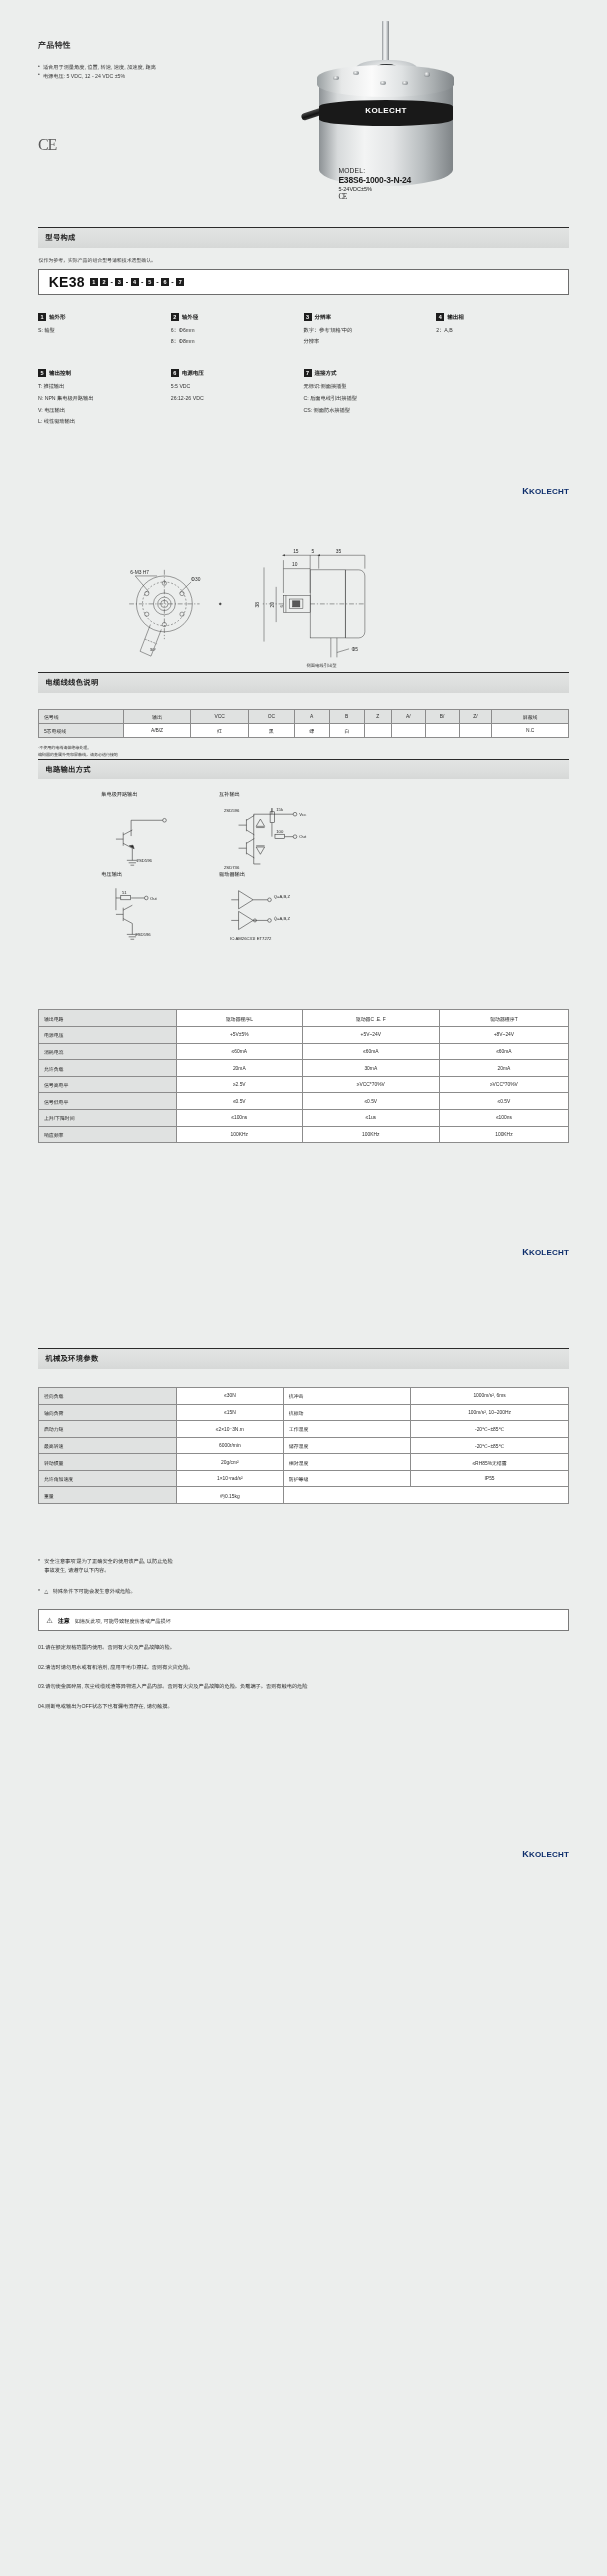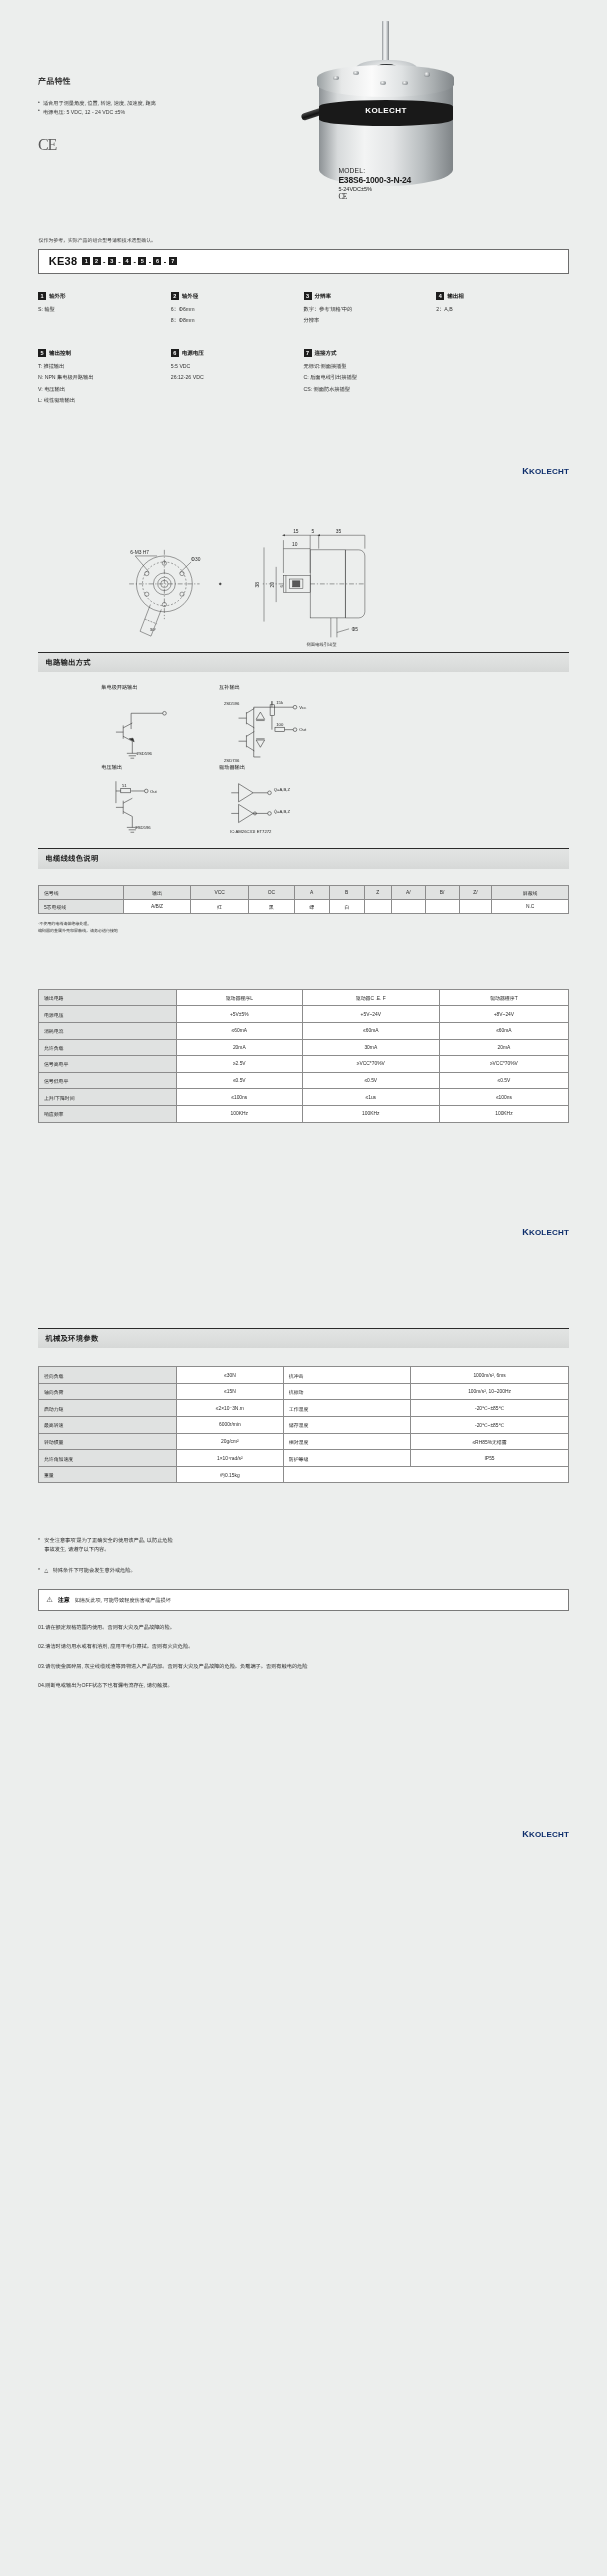--- a/index.html
+++ b/index.html
@@ -18,21 +18,21 @@
   .title-block { position:relative; padding-left:8.5px; }
   .title-block:before {
     content:""; position:absolute; left:0; top:1.2px; width:2.4px; height:35px;
     background:#d6003c;
   }
   .series-line { font-size:8px; color:#6a6a6a; letter-spacing:0.3px; line-height:12px; }
   .product-title { font-size:11.5px; font-weight:bold; color:#3a3a3a; line-height:17px; margin-top:1.2px; }
 
   
   .feature-zone { position:relative; height:188px; margin-top:39px; }
-  .features { position:absolute; left:38px; top:0; width:255px;margin-top:36px; }
+  .features { position:absolute; left:38px; top:0; width:255px; }
   .features h3 { font-size:8px; font-weight:bold; color:#3a3a3a; margin:0 0 13.4px 0; letter-spacing:0.2px;}
   .features ul { margin:0; padding:0; list-style:none; }
   .features li { font-size:5.2px; color:#3c3c3c; line-height:8.5px; position:relative; padding-left:4.9px; }
   .features li:before { content:"\2022"; position:absolute; left:0; top:-0.6px; font-size:4.9px; }
 
   .ce-mark { position:absolute; left:38px; top:97px; font-size:16px; color:#5a5a5a; font-family:"Liberation Serif",serif; letter-spacing:-1.2px;}
 
   
   .photo-wrap { position:absolute; left:284px; top:-18px; width:200px; height:200px; }
   .enc-shaft {
@@ -93,21 +93,21 @@
     height:20.7px; line-height:20.7px; padding-left:7.3px;
     font-size:7.3px; font-weight:bold; color:#1e1e1e; letter-spacing:0.3px;
   }
 
   
   .note-line { font-size:4.9px; color:#444; margin:8.5px 0 6px 0.6px; }
   .model-box {
     border:0.6px solid #6d6d6d; background:#fff; height:25.5px;
     display:flex; align-items:center; padding-left:9.7px; gap:2.4px;
   }
-  .model-prefix { font-size:11px; font-weight:bold; letter-spacing:0.3px; color:#111; margin-right:2.4px;}
+  .model-prefix { font-size:14px; font-weight:bold; letter-spacing:0.3px; color:#111; margin-right:2.4px;}
   .numbox {
     display:inline-block; background:#1d1d1d; color:#fff; width:8px; height:8px;
     line-height:8px; text-align:center; font-size:5.5px; font-weight:bold;
   }
   .dash { font-size:7.3px; font-weight:bold; color:#111; }
 
   .model-grid { display:flex; margin-top:18px; }
   .model-col { width:25%; padding-right:8.5px; }
   .model-col h4 { margin:0 0 4.9px 0; font-size:5.5px; font-weight:bold; color:#1c1c1c; display:flex; align-items:center; gap:3px;}
   .model-col p { margin:0 0 3.6px 0; font-size:5.2px; color:#333; line-height:8px; }
@@ -203,20 +203,21 @@
       <div class="enc-label">
         <div class="l1">MODEL:</div>
         <div class="l2">E38S6-1000-3-N-24</div>
         <div class="l3">5-24VDC±5%</div>
         <div class="l4">CE</div>
       </div>
     </div>
   </div>
 
   <div class="section">
+    <div class="sec-head">型号构成</div>
     <div class="note-line">仅作为参考，实际产品的组合型号请和技术选型确认。</div>
 
     <div class="model-box">
       <span class="model-prefix">KE38</span>
       <span class="numbox">1</span>
       <span class="numbox">2</span>
       <span class="dash">-</span>
       <span class="numbox">3</span>
       <span class="dash">-</span>
       <span class="numbox">4</span>
@@ -368,20 +369,60 @@
           <text x="450" y="34">5</text>
           <text x="490" y="34">35</text>
           <text x="418" y="56">10</text>
           <text x="364" y="124" transform="rotate(-90 364 124)">38</text>
           <text x="388" y="124" transform="rotate(-90 388 124)">20</text>
           <text x="404" y="124" transform="rotate(-90 404 124)" font-size="7">6</text>
           <text x="516" y="196">Φ5</text>
         </g>
       </svg>
       <div class="dim-caption" style="margin-top:-3.6px; padding-left:36px;">侧面电线引出型</div>
+    </div>
+  </div>
+
+  <div class="section">
+    <div class="sec-head">电缆线线色说明</div>
+
+    <table class="tbl-wire">
+      <tbody>
+          <tr>
+        <td class="rowlab">信号线</td>
+        <td class="hdr" style="width:67px">输出</td>
+        <td class="hdr">VCC</td>
+        <td class="hdr">OC</td>
+        <td class="hdr">A</td>
+        <td class="hdr">B</td>
+        <td class="hdr">Z</td>
+        <td class="hdr">A/</td>
+        <td class="hdr">B/</td>
+        <td class="hdr">Z/</td>
+        <td class="hdr">屏蔽线</td>
+      </tr>
+      <tr>
+        <td class="rowlab">5芯电缆线</td>
+        <td>A/B/Z</td>
+        <td>红</td>
+        <td>黑</td>
+        <td>绿</td>
+        <td>白</td>
+        <td></td>
+        <td></td>
+        <td></td>
+        <td></td>
+        <td>N.C</td>
+      </tr>
+    </tbody>
+      </table>
+
+    <div class="wire-notes">
+      <div>·不使用的电线请做绝缘处理。</div>
+      <div>编码器的金属外壳和屏蔽线，请务必进行接地</div>
     </div>
   </div>
 
   <div class="section">
     <div class="sec-head">电路输出方式</div>
 
     <div class="circ-area">
       <svg width="531" height="173" viewBox="0 0 874 285">
         <g fill="#1f1f1f" font-size="8.5">
           <text x="104" y="28">集电极开路输出</text>
@@ -464,60 +505,20 @@
           <text x="138" y="189">51</text>
           <text x="184" y="199">Out</text>
           <text x="388" y="196">Q=A,B,Z</text>
           <text x="388" y="232">Q̄=Ā,B̄,Z̄</text>
           <text x="316" y="266">IC:AM26C31I ET7272</text>
         </g>
       </svg>
     </div>
   </div>
 
-  <div class="section">
-    <div class="sec-head">电缆线线色说明</div>
-
-    <table class="tbl-wire">
-      <tbody>
-          <tr>
-        <td class="rowlab">信号线</td>
-        <td class="hdr" style="width:67px">输出</td>
-        <td class="hdr">VCC</td>
-        <td class="hdr">OC</td>
-        <td class="hdr">A</td>
-        <td class="hdr">B</td>
-        <td class="hdr">Z</td>
-        <td class="hdr">A/</td>
-        <td class="hdr">B/</td>
-        <td class="hdr">Z/</td>
-        <td class="hdr">屏蔽线</td>
-      </tr>
-      <tr>
-        <td class="rowlab">5芯电缆线</td>
-        <td>A/B/Z</td>
-        <td>红</td>
-        <td>黑</td>
-        <td>绿</td>
-        <td>白</td>
-        <td></td>
-        <td></td>
-        <td></td>
-        <td></td>
-        <td>N.C</td>
-      </tr>
-    </tbody>
-      </table>
-
-    <div class="wire-notes">
-      <div>·不使用的电线请做绝缘处理。</div>
-      <div>编码器的金属外壳和屏蔽线，请务必进行接地</div>
-    </div>
-  </div>
-
   <div class="spacer-md"></div>
 
   <div class="section">
 
     <table class="tbl-spec">
       <tbody>
           <tr>
         <td class="rowlab">输出电路</td>
         <td>驱动器程序L</td>
         <td>驱动器C .E. F</td>

